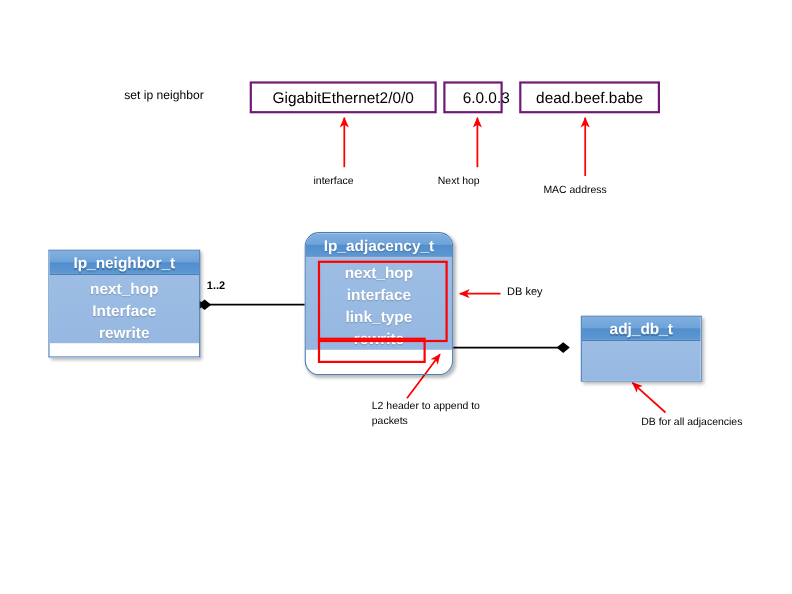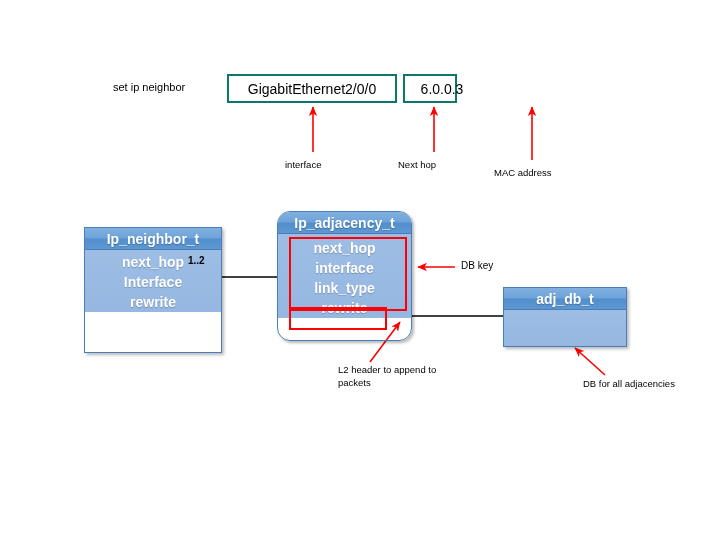--- a/index.html
+++ b/index.html
@@ -24,21 +24,21 @@
 
   
   .cmd-label {
     position: absolute;
     font-size: 11px;
     color: #000;
     white-space: nowrap;
   }
   .cmd-box {
     position: absolute;
-    border: 2px solid #0f766e;
+    border: 2px solid #701a75;
     background: #ffffff;
     box-sizing: border-box;
     display: flex;
     align-items: center;
     justify-content: center;
     font-size: 14px;
     color: #000;
     white-space: nowrap;
   }
 
@@ -154,28 +154,29 @@
       <line x1="605" y1="375" x2="575" y2="348" stroke="#ff0000" stroke-width="1.6" marker-end="url(#redArrow)"></line>
     </g>
   </svg>
 
   <div class="cmd-label" style="left:113px; top:81px;">set ip neighbor</div>
 
   <div class="cmd-box" style="left:227px; top:74px; width:170px; height:29px;">GigabitEthernet2/0/0</div>
 
   <div class="cmd-box" style="left:403px; top:74px; width:54px; height:29px;padding-left:24px;">6.0.0.3</div>
 
+  <div class="cmd-box" style="left:472px; top:74px; width:128px; height:29px;">dead.beef.babe</div>
 
   <div class="note" style="left:285px; top:159px;">interface</div>
 
   <div class="note" style="left:398px; top:159px;">Next hop</div>
 
   <div class="note" style="left:494px; top:167px;">MAC address</div>
 
-  <div class="klass" style="left:44px; top:227px; width:138px; height:126px;margin-left:40px;">
+  <div class="klass" style="left:44px; top:227px; width:138px; height:98px;">
     <div class="hdr">Ip_neighbor_t</div>
     <div class="body">
       <div class="field">next_hop</div>
       <div class="field">Interface</div>
       <div class="field">rewrite</div>
     </div>
   </div>
 
   <div class="mult" style="left:188px; top:255px;">1..2</div>
 
@@ -186,21 +187,21 @@
       <div class="field">interface</div>
       <div class="field">link_type</div>
       <div class="field">rewrite</div>
     </div>
   </div>
 
   <div class="redbox" style="left:289px; top:237px; width:118px; height:74px;"></div>
 
   <div class="redbox" style="left:289px; top:307px; width:98px; height:23px;"></div>
 
-  <div class="klass" style="left:503px; top:287px; width:124px; height:60px;">
+  <div class="klass" style="left:528px; top:287px; width:110px; height:60px;">
     <div class="hdr">adj_db_t</div>
     <div class="body" style="height:37px;"></div>
   </div>
 
   <div class="note-mid" style="left:461px; top:260px;">DB key</div>
 
   <div class="note wrap" style="left:338px; top:364px; width:130px;">L2 header to append to packets</div>
 
   <div class="note" style="left:583px; top:378px;">DB for all adjacencies</div>
 

